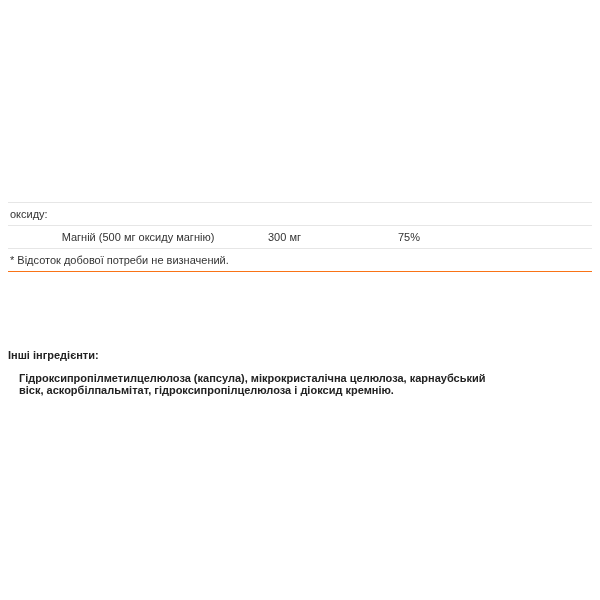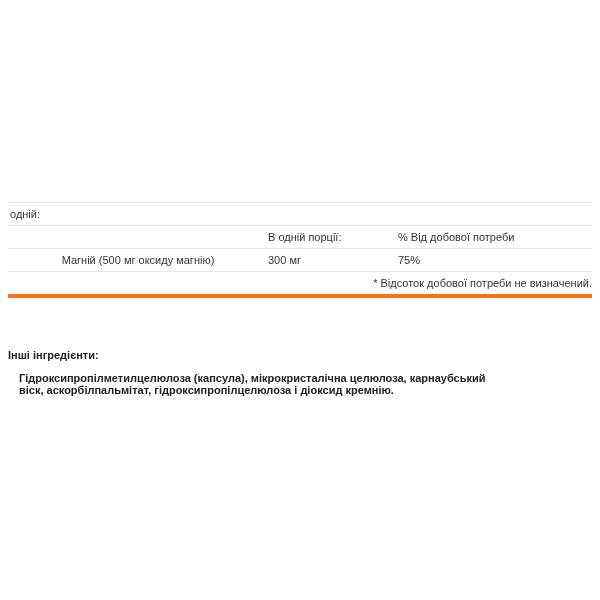--- a/index.html
+++ b/index.html
@@ -24,22 +24,21 @@
       font-size: 11px;
     }
     .facts-table td {
       height: 22px;
       padding: 0 0 0 2px;
       border-top: 1px solid #e6e6e6;
       vertical-align: middle;
       white-space: nowrap;
     }
     .facts-table tr:last-child td {
-      border-bottom: 4px solid #f97316;
-      text-align: right;
+      border-bottom: 1px solid #f97316;
     }
     .col1 { width: 256px; text-align: center; }
     .col2 { width: 128px; }
     .col3 { }
     .other {
       position: absolute;
       left: 8px;
       top: 349px;
       width: 584px;
       font-size: 11px;
@@ -54,26 +53,21 @@
       margin: 11px;
       width: 480px;
     }
   </style>
 </head>
 <body>
 
 <table class="facts-table">
   <tbody>
     <tr>
-      <td colspan="3">одній:</td>
-    </tr>
-    <tr>
-      <td class="col1"></td>
-      <td class="col2">В одній порції:</td>
-      <td class="col3">% Від добової потреби</td>
+      <td colspan="3">оксиду:</td>
     </tr>
     <tr>
       <td class="col1">Магній (500 мг оксиду магнію)</td>
       <td class="col2">300 мг</td>
       <td class="col3">75%</td>
     </tr>
     <tr>
       <td colspan="3">* Відсоток добової потреби не визначений.</td>
     </tr>
   </tbody>

